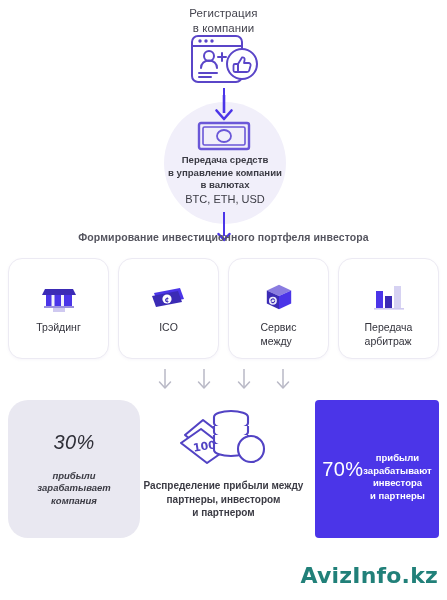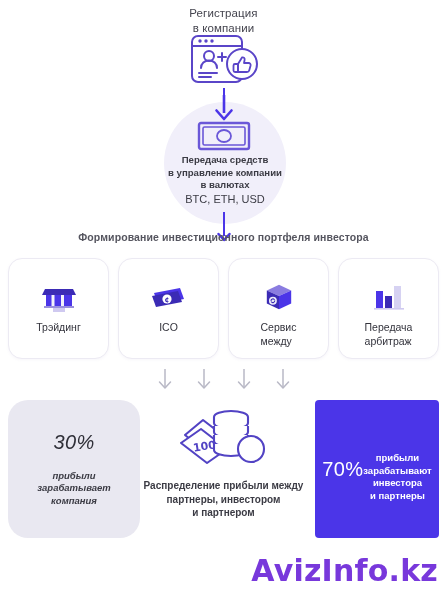--- a/index.html
+++ b/index.html
@@ -105,21 +105,21 @@
   .mid-icon{margin-top:5px;width:110px;height:66px;}
   .mid-text{
     margin-top:8px;text-align:center;font-size:10px;line-height:13.5px;
     font-weight:700;color:#3b3b44;
   }
 
   
   .watermark{
     position:absolute;right:9px;bottom:12px;
     font-family:"DejaVu Sans",sans-serif;
-    font-size:30px;font-weight:700;color:#6d28d9;
+    font-size:22px;font-weight:700;color:#0f766e;
     letter-spacing:.2px;opacity:.92;
   }
 </style>
 </head>
 <body>
 
 <div class="stage">
 
   <div class="reg-title">
     <div>Регистрация</div>

